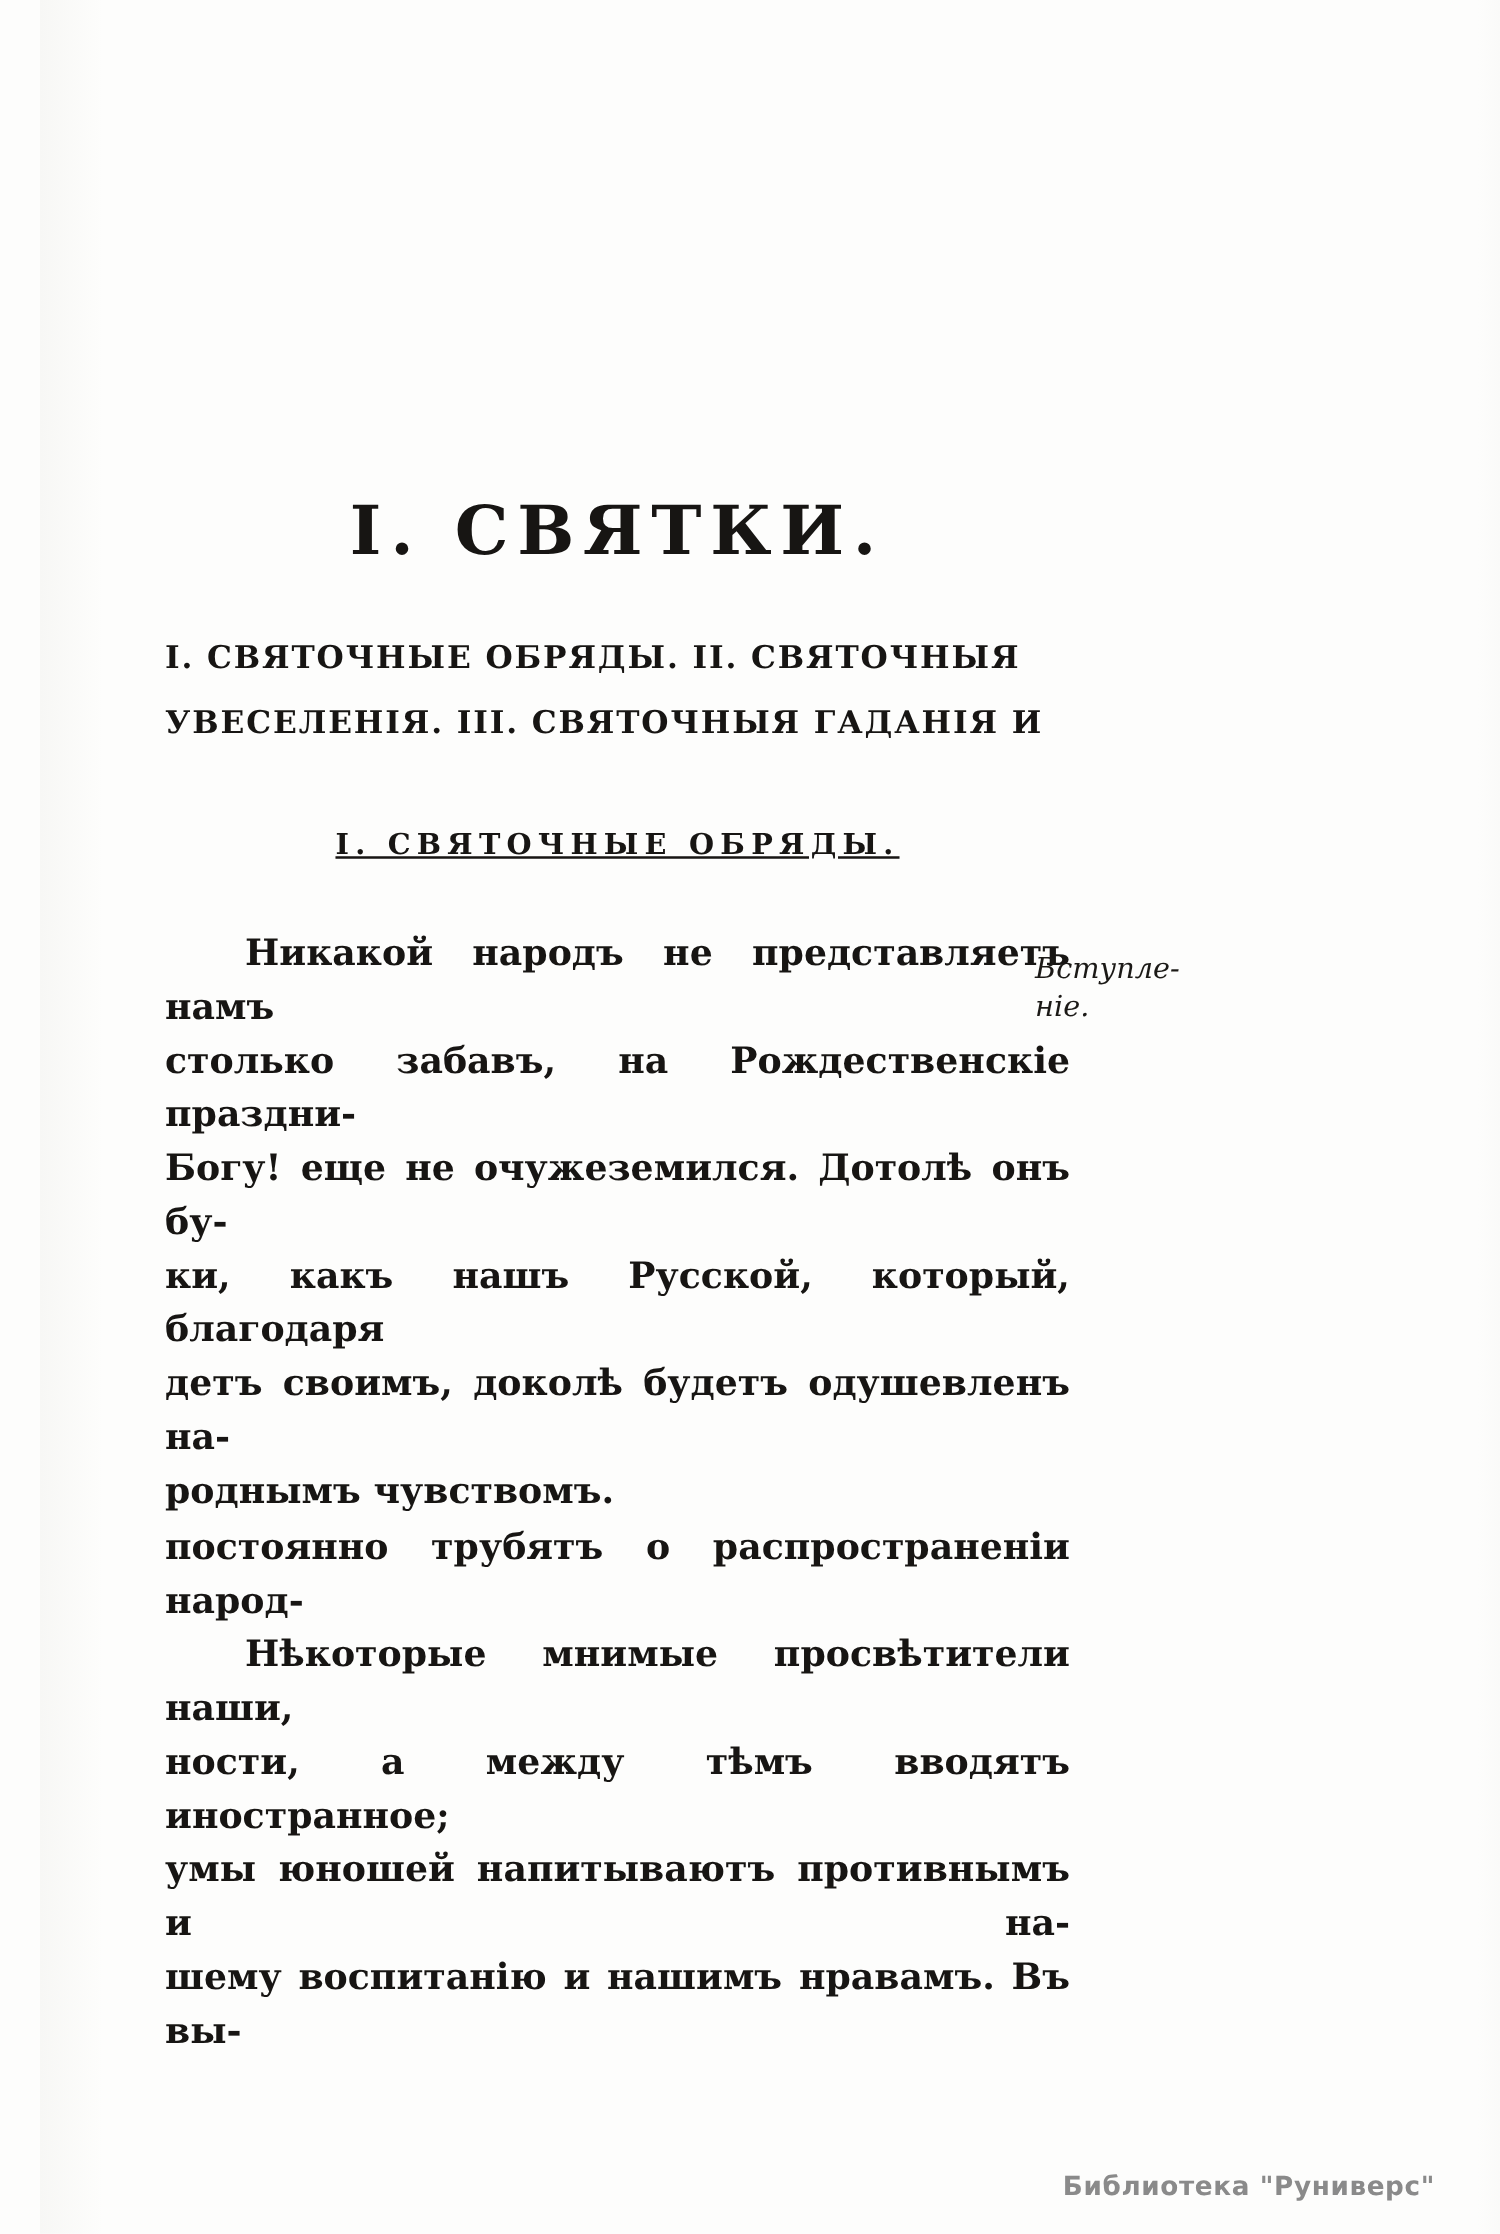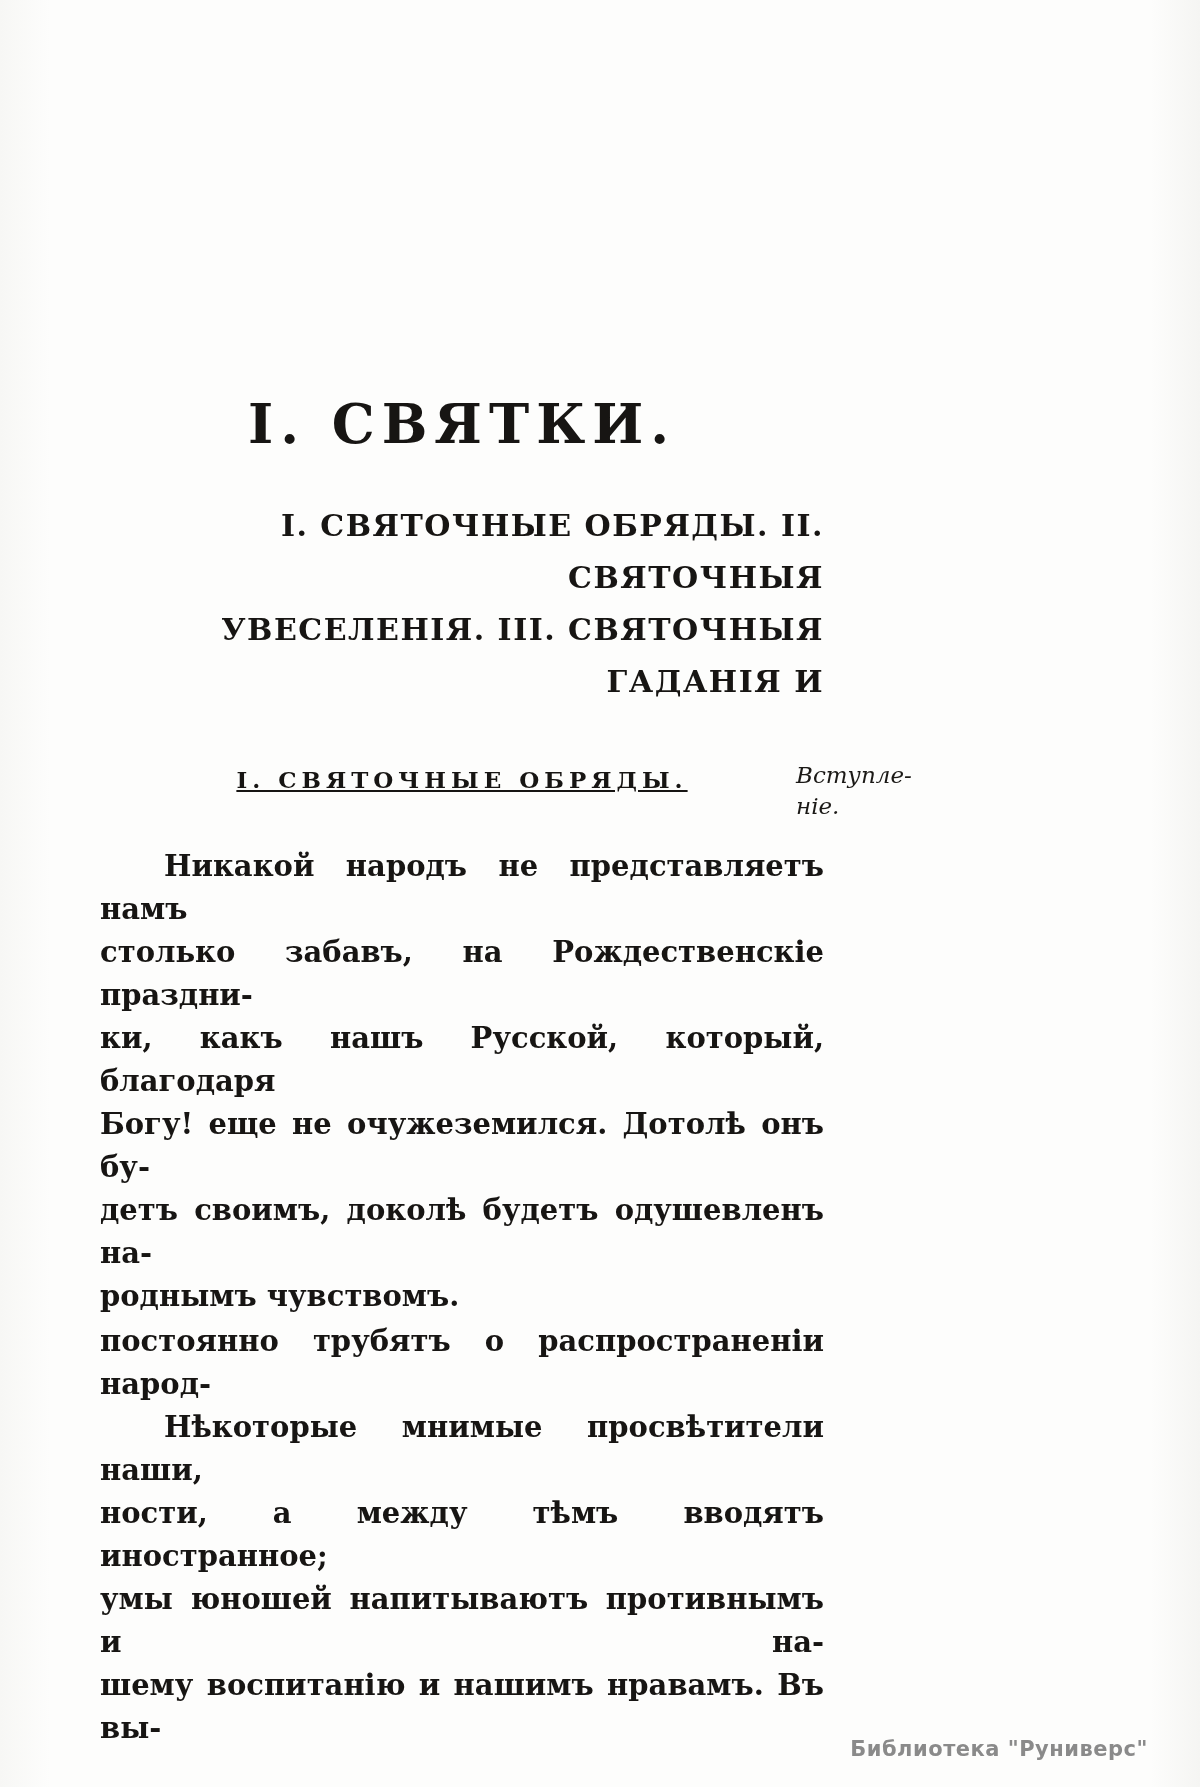--- a/index.html
+++ b/index.html
@@ -12,39 +12,40 @@
     position: relative;
     overflow: hidden;
     background: #fdfdfc;
     color: #171513;
     font-family: "DejaVu Serif", "Liberation Serif", serif;
   }
   .page {
     position: absolute;
     inset: 0;
     background: linear-gradient(90deg, #f7f7f5 0px, #fdfdfc 50px, #fdfdfc 1150px, #f5f5f3 1200px);
+    margin-left: 32px;
   }
   .content {
     position: absolute;
     left: 100px;
     top: 0;
     width: 724px;
   }
   .title {
     margin-top: 392px;
     text-align: center;
     font-size: 54px;
     font-weight: 700;
     letter-spacing: 7px;
     white-space: nowrap;
   }
   .subtitle {
     margin-top: 44px;
-    text-align: right;
-    font-size: 30px;
+    text-align: left;
+    font-size: 25px;
     font-weight: 700;
     letter-spacing: 1.5px;
     line-height: 52px;
   }
   .section-heading {
     margin-top: 58px;
     text-align: center;
     font-size: 23px;
     font-weight: 700;
     letter-spacing: 5px;
@@ -105,22 +106,22 @@
       <div>УВЕСЕЛЕНІЯ. III. СВЯТОЧНЫЯ ГАДАНІЯ И</div>
     </div>
 
     <div class="section-heading">I. СВЯТОЧНЫЕ ОБРЯДЫ.</div>
 
     <div class="body-text">
 
       <div class="para">
         <div class="line first">Никакой народъ не представляетъ намъ</div>
         <div class="line">столько забавъ, на Рождественскіе праздни-</div>
+        <div class="line">Богу! еще не очужеземился. Дотолѣ онъ бу-</div>
         <div class="line">ки, какъ нашъ Русской, который, благодаря</div>
-        <div class="line">Богу! еще не очужеземился. Дотолѣ онъ бу-</div>
         <div class="line">детъ своимъ, доколѣ будетъ одушевленъ на-</div>
         <div class="line last">роднымъ чувствомъ.</div>
       </div>
 
       <div class="para">
         <div class="line">постоянно трубятъ о распространеніи народ-</div>
         <div class="line first">Нѣкоторые мнимые просвѣтители наши,</div>
         <div class="line">ности, а между тѣмъ вводятъ иностранное;</div>
         <div class="line">умы юношей напитываютъ противнымъ и на-</div>
         <div class="line">шему воспитанію и нашимъ нравамъ. Въ вы-</div>

